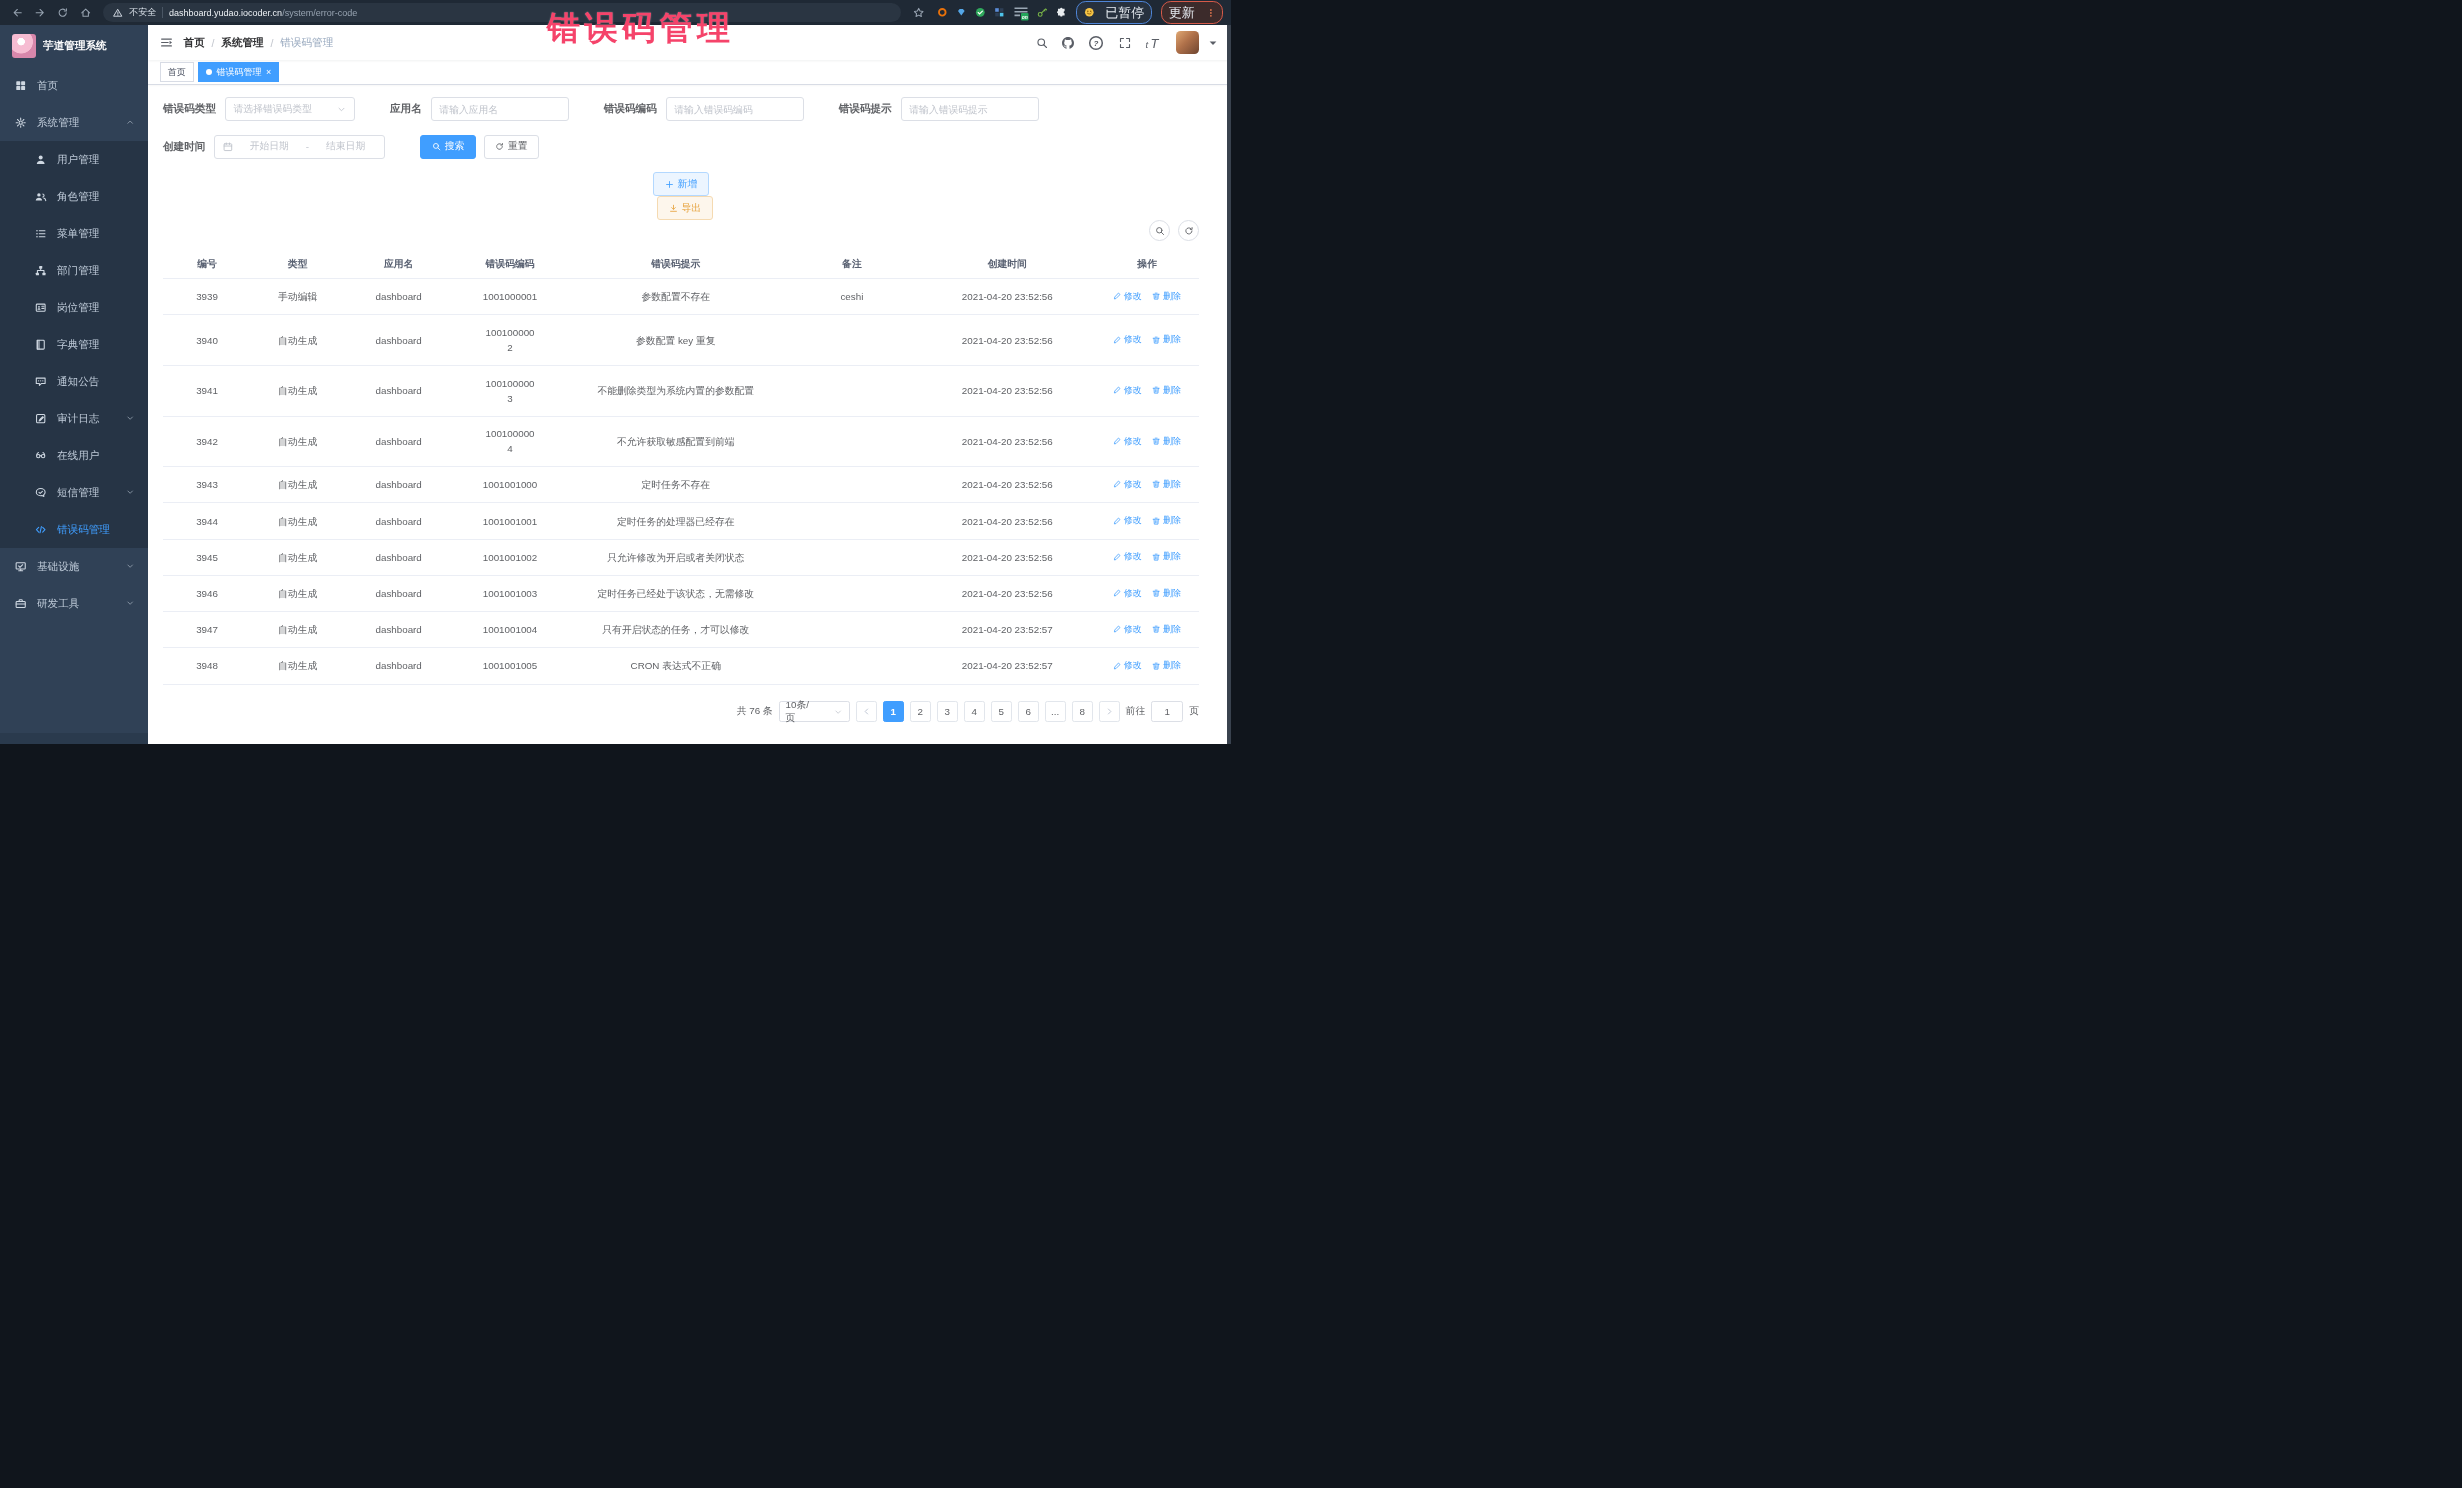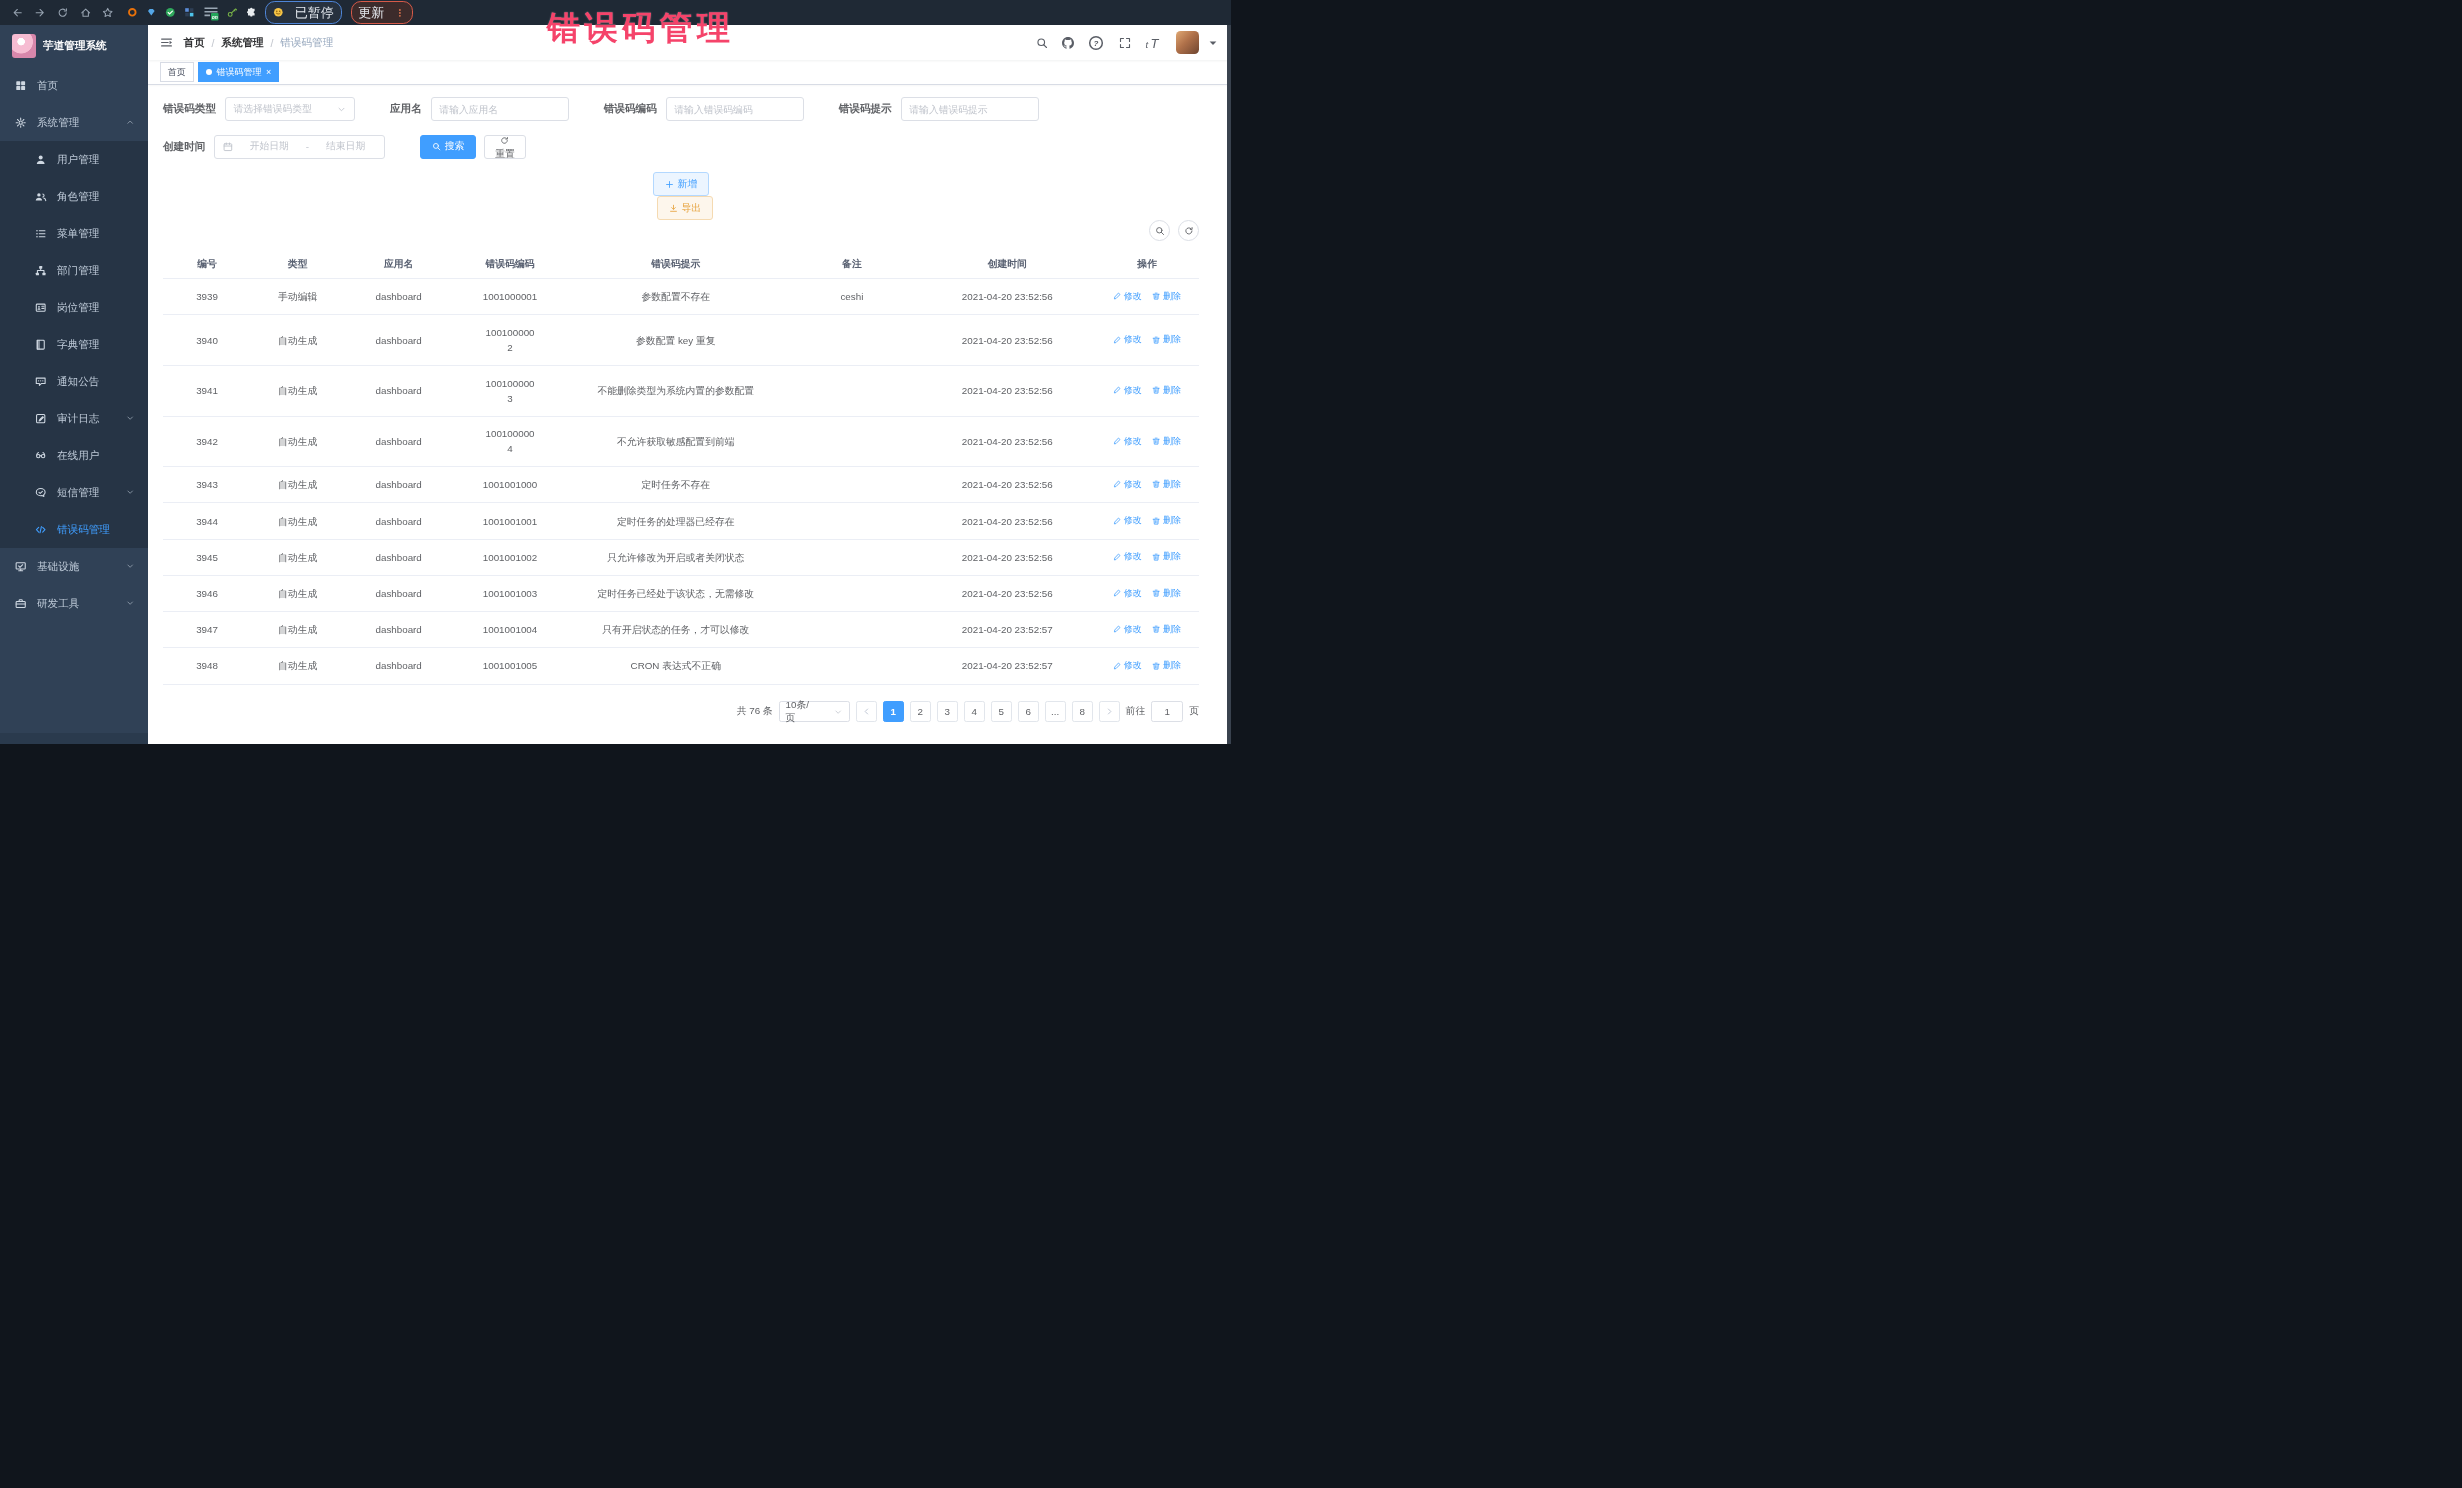--- a/index.html
+++ b/index.html
@@ -79,21 +79,21 @@
   .el-select .sel-caret{color:#c0c4cc;font-size:9px;}
   input.el-input{width:138px;height:24px;border:0.8px solid #dcdfe6;border-radius:3px;padding:0 7.6px;
                  font-size:9.8px;color:#606266;outline:none;font-family:inherit;}
   input.el-input::placeholder{color:#c0c4cc;}
   .date-box{width:171px;gap:5.3px;cursor:pointer;}
   .date-box .dp{flex:1;text-align:center;}
   .btn{height:24px;border-radius:3px;font-size:9.8px;display:inline-flex;align-items:center;gap:3.8px;
        padding:0 10.6px;cursor:pointer;border:0.8px solid transparent;font-family:inherit;white-space:nowrap;}
   .btn [data-icon]{font-size:9px;}
   .btn-primary{background:#409EFF;border-color:#409EFF;color:#fff;}
-  .btn-default{background:#fff;border-color:#dcdfe6;color:#606266;flex-direction:column;}
+  .btn-default{background:#fff;border-color:#dcdfe6;color:#606266;}
   .btn-plain-primary{background:#ecf5ff;border-color:#b3d8ff;color:#409EFF;}
   .btn-plain-warning{background:#fdf6ec;border-color:#f5dab1;color:#e6a23c;}
   .ml10{margin-left:7.6px;}
   .toolbar-row{display:flex;align-items:center;margin:0 0 9px;flex-direction:column;}
   .toolbar-right{margin-left:auto;display:flex;}
   .circle-btn{width:21px;height:21px;border-radius:50%;border:0.8px solid #dcdfe6;background:#fff;color:#606266;
               display:flex;align-items:center;justify-content:center;margin-left:7.6px;font-size:9.8px;cursor:pointer;}
   
   .tbl{width:100%;font-size:9.8px;color:#606266;}
   .tbl-header{display:flex;align-items:center;border-bottom:0.8px solid #ebeef5;height:29px;
@@ -151,20 +151,32 @@
         </i>
       </span>
     <span class="chrome-btn" data-name="home-button">
         <i data-icon="chrome-home-icon" data-name="home-icon">
           <svg viewBox="0 0 16 16" xmlns="http://www.w3.org/2000/svg" aria-hidden="true">
             <path class="s" d="M2.5 8.2L8 3l5.5 5.2"></path>
             <path class="s" d="M4.2 7.2V13h7.6V7.2"></path>
           </svg>
         </i>
       </span>
+    <div class="addressbar" data-name="address-bar">
+      <i data-icon="warning-icon" data-name="warning-icon" class="addr-warning">
+          <svg viewBox="0 0 16 16" xmlns="http://www.w3.org/2000/svg" aria-hidden="true">
+            <path class="s" d="M8 2.6L14.4 13.4H1.6Z"></path>
+            <path class="s" d="M8 6.5v3.2"></path>
+            <circle class="f" cx="8" cy="11.6" r=".9"></circle>
+          </svg>
+        </i>
+      <span data-name="security-label">不安全</span>
+      <span class="addr-divider" data-name="address-divider"></span>
+      <span class="url" data-name="url-text"><span class="url-host" data-name="url-host">dashboard.yudao.iocoder.cn</span><span class="url-path" data-name="url-path">/system/error-code</span></span>
+    </div>
     <span class="chrome-btn" data-name="bookmark-star-button">
         <i data-icon="star-icon" data-name="star-icon">
           <svg viewBox="0 0 16 16" xmlns="http://www.w3.org/2000/svg" aria-hidden="true">
             <path class="s" d="M8 2l1.85 3.75 4.15.6-3 2.93.7 4.12L8 11.45l-3.7 1.95.7-4.12-3-2.93 4.15-.6z"></path>
           </svg>
         </i>
       </span>
     <div class="ext-icons" data-name="extensions-area">
       <i data-icon="ring-icon" data-name="extension-ring-icon">
           <svg viewBox="0 0 16 16" xmlns="http://www.w3.org/2000/svg" aria-hidden="true">

